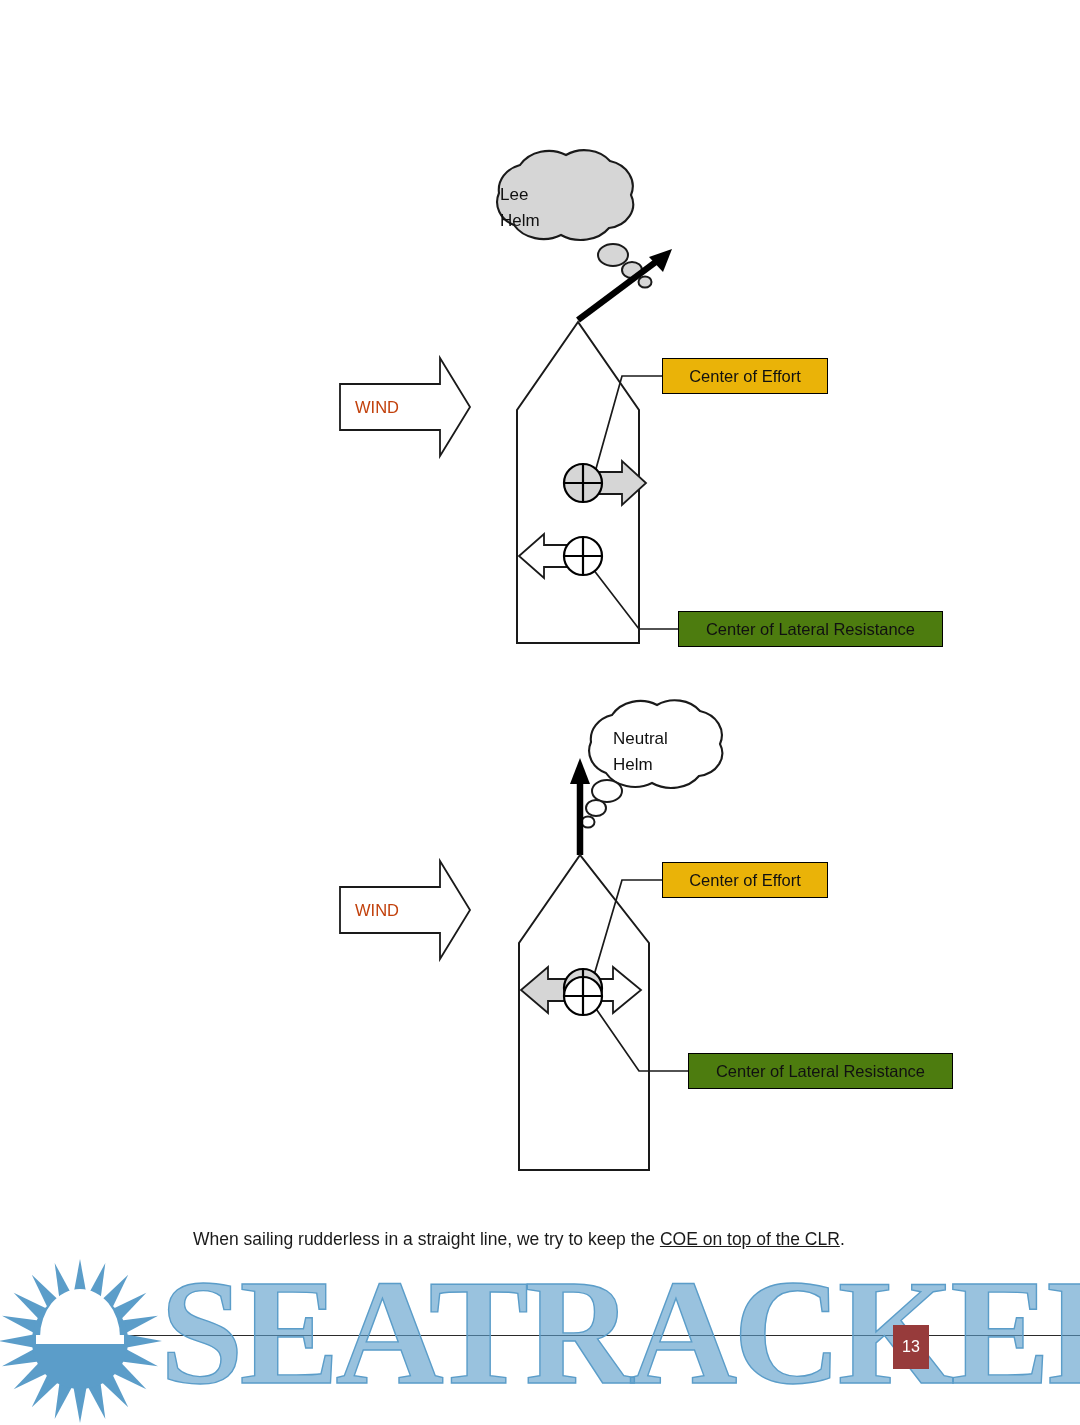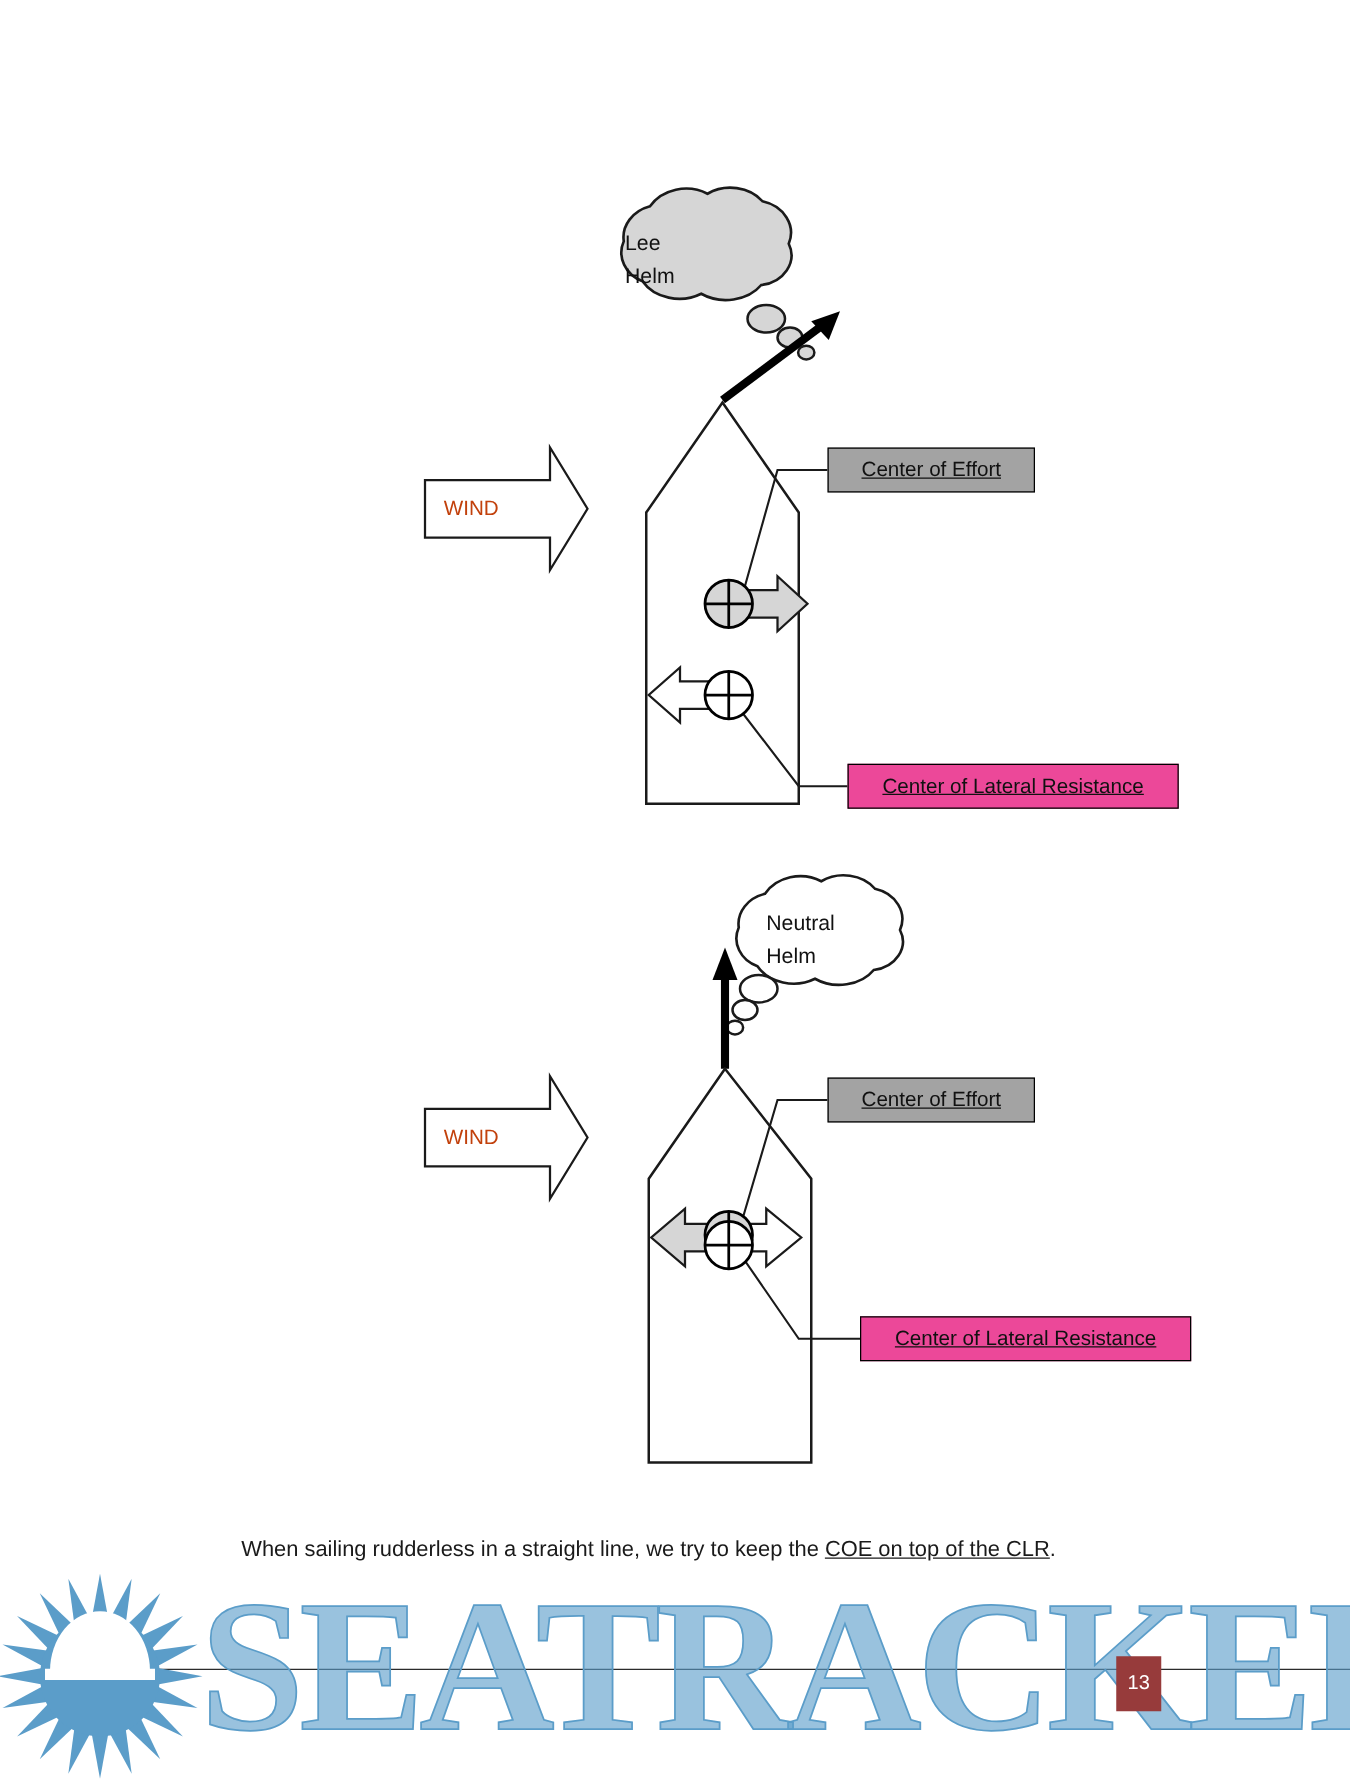--- a/index.html
+++ b/index.html
@@ -50,22 +50,22 @@
     box-sizing: border-box;
     border: 1.3px solid #000000;
     font-size: 16.5px;
     color: #111111;
     display: flex;
     align-items: center;
     justify-content: center;
     line-height: 1;
     white-space: nowrap;
   }
-  .callout.filled { background: #a3a3a3; text-decoration: underline; }
-  .callout.plain  { background: #ec4899; text-decoration: underline; }
+  .callout.filled { background: #eab308; }
+  .callout.plain  { background: #4d7c0f; }
 
   #coe-label-1 { left: 662px; top: 358px;  width: 166px; height: 36px; }
   #clr-label-1 { left: 678px; top: 611px;  width: 265px; height: 36px; }
   #coe-label-2 { left: 662px; top: 862px;  width: 166px; height: 36px; }
   #clr-label-2 { left: 688px; top: 1053px; width: 265px; height: 36px; }
 
   
   .wind-text {
     position: absolute;
     font-size: 16.5px;

